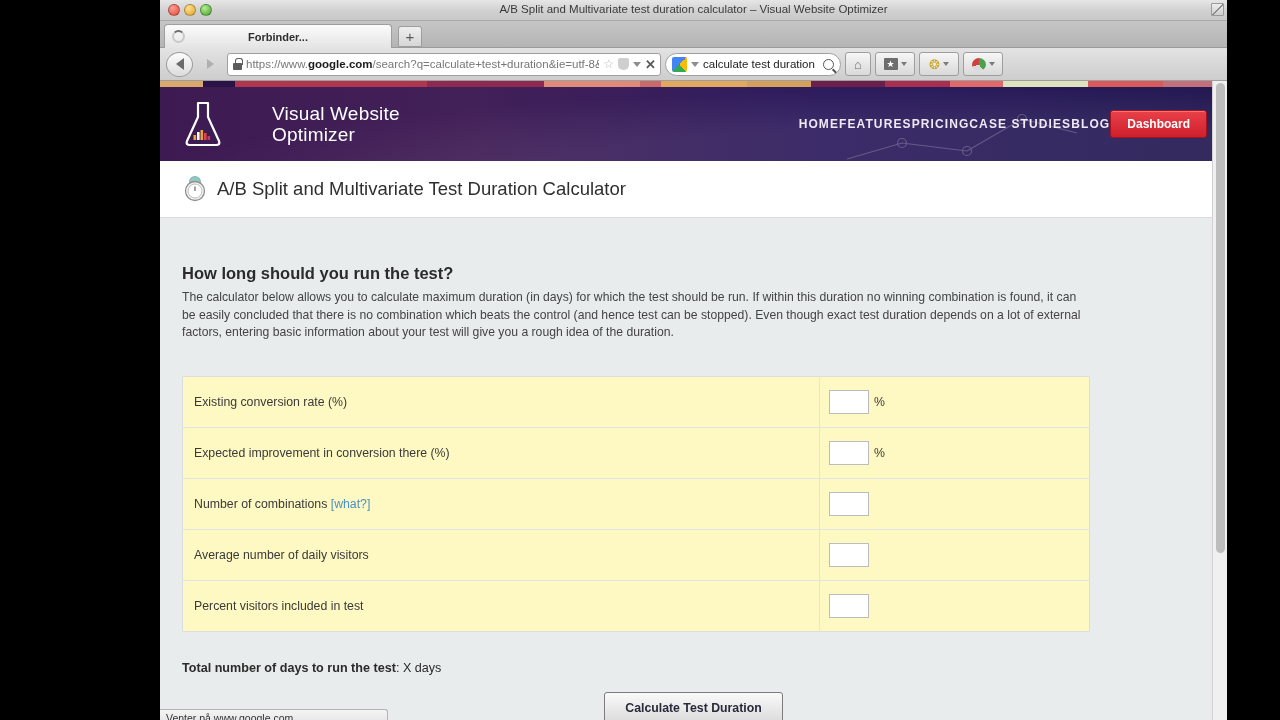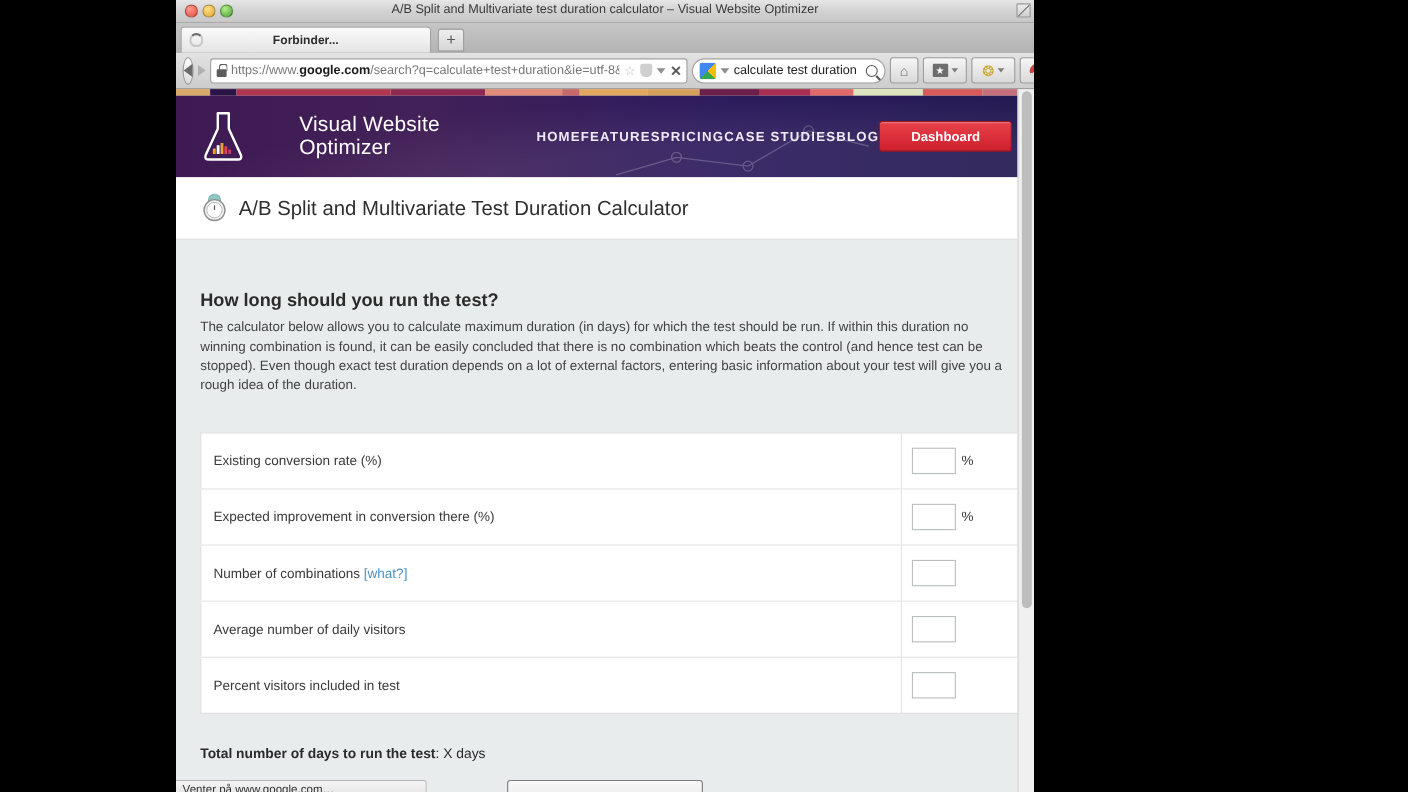--- a/index.html
+++ b/index.html
@@ -18,21 +18,21 @@
     width: 1280px;
     height: 720px;
     background: #000000;
   }
 
   
   #browser-window {
     position: absolute;
     left: 160px;
     top: 0;
-    width: 780px;
+    width: 1067px;
     height: 720px;
     background: #d8d8d8;
     overflow: hidden;
   }
 
   
   .titlebar {
     position: relative;
     height: 21px;
     background: linear-gradient(to bottom, #e6e6e6 0%, #d2d2d2 50%, #c8c8c8 100%);
@@ -340,21 +340,21 @@
     letter-spacing: 1.1px;
     text-decoration: none;
   }
   .dash-btn {
     background: linear-gradient(to bottom, #e8414a, #cf1f2c);
     border: 1px solid #a5121d;
     border-radius: 3px;
     color: #ffffff;
     font-size: 12px;
     font-weight: bold;
-    padding: 6px 28px;
+    padding: 6px 16px;
     box-shadow: inset 0 1px 0 rgba(255,255,255,0.28);
   }
 
   
   .page-title-bar {
     height: 57px;
     background: #ffffff;
     border-bottom: 1px solid #dcdcdc;
     display: flex;
     align-items: center;
@@ -382,21 +382,21 @@
     line-height: 17.5px;
     color: #444;
     max-width: 905px;
   }
 
   .calc-table {
     margin-top: 34px;
     width: 908px;
     border: 1px solid #dddddd;
     border-collapse: collapse;
-    background: #ffffff;
+    background: #fef9c3;
   }
   .calc-table tr { border-bottom: 1px solid #e1e4e4; }
   .calc-table tr:last-child { border-bottom: none; }
   .calc-table td {
     padding: 13px 0 13px 11px;
     font-size: 12.3px;
     color: #3a3a3a;
     vertical-align: middle;
   }
   .calc-table td.label { width: 637px; border-right: 1px solid #e1e4e4; }

